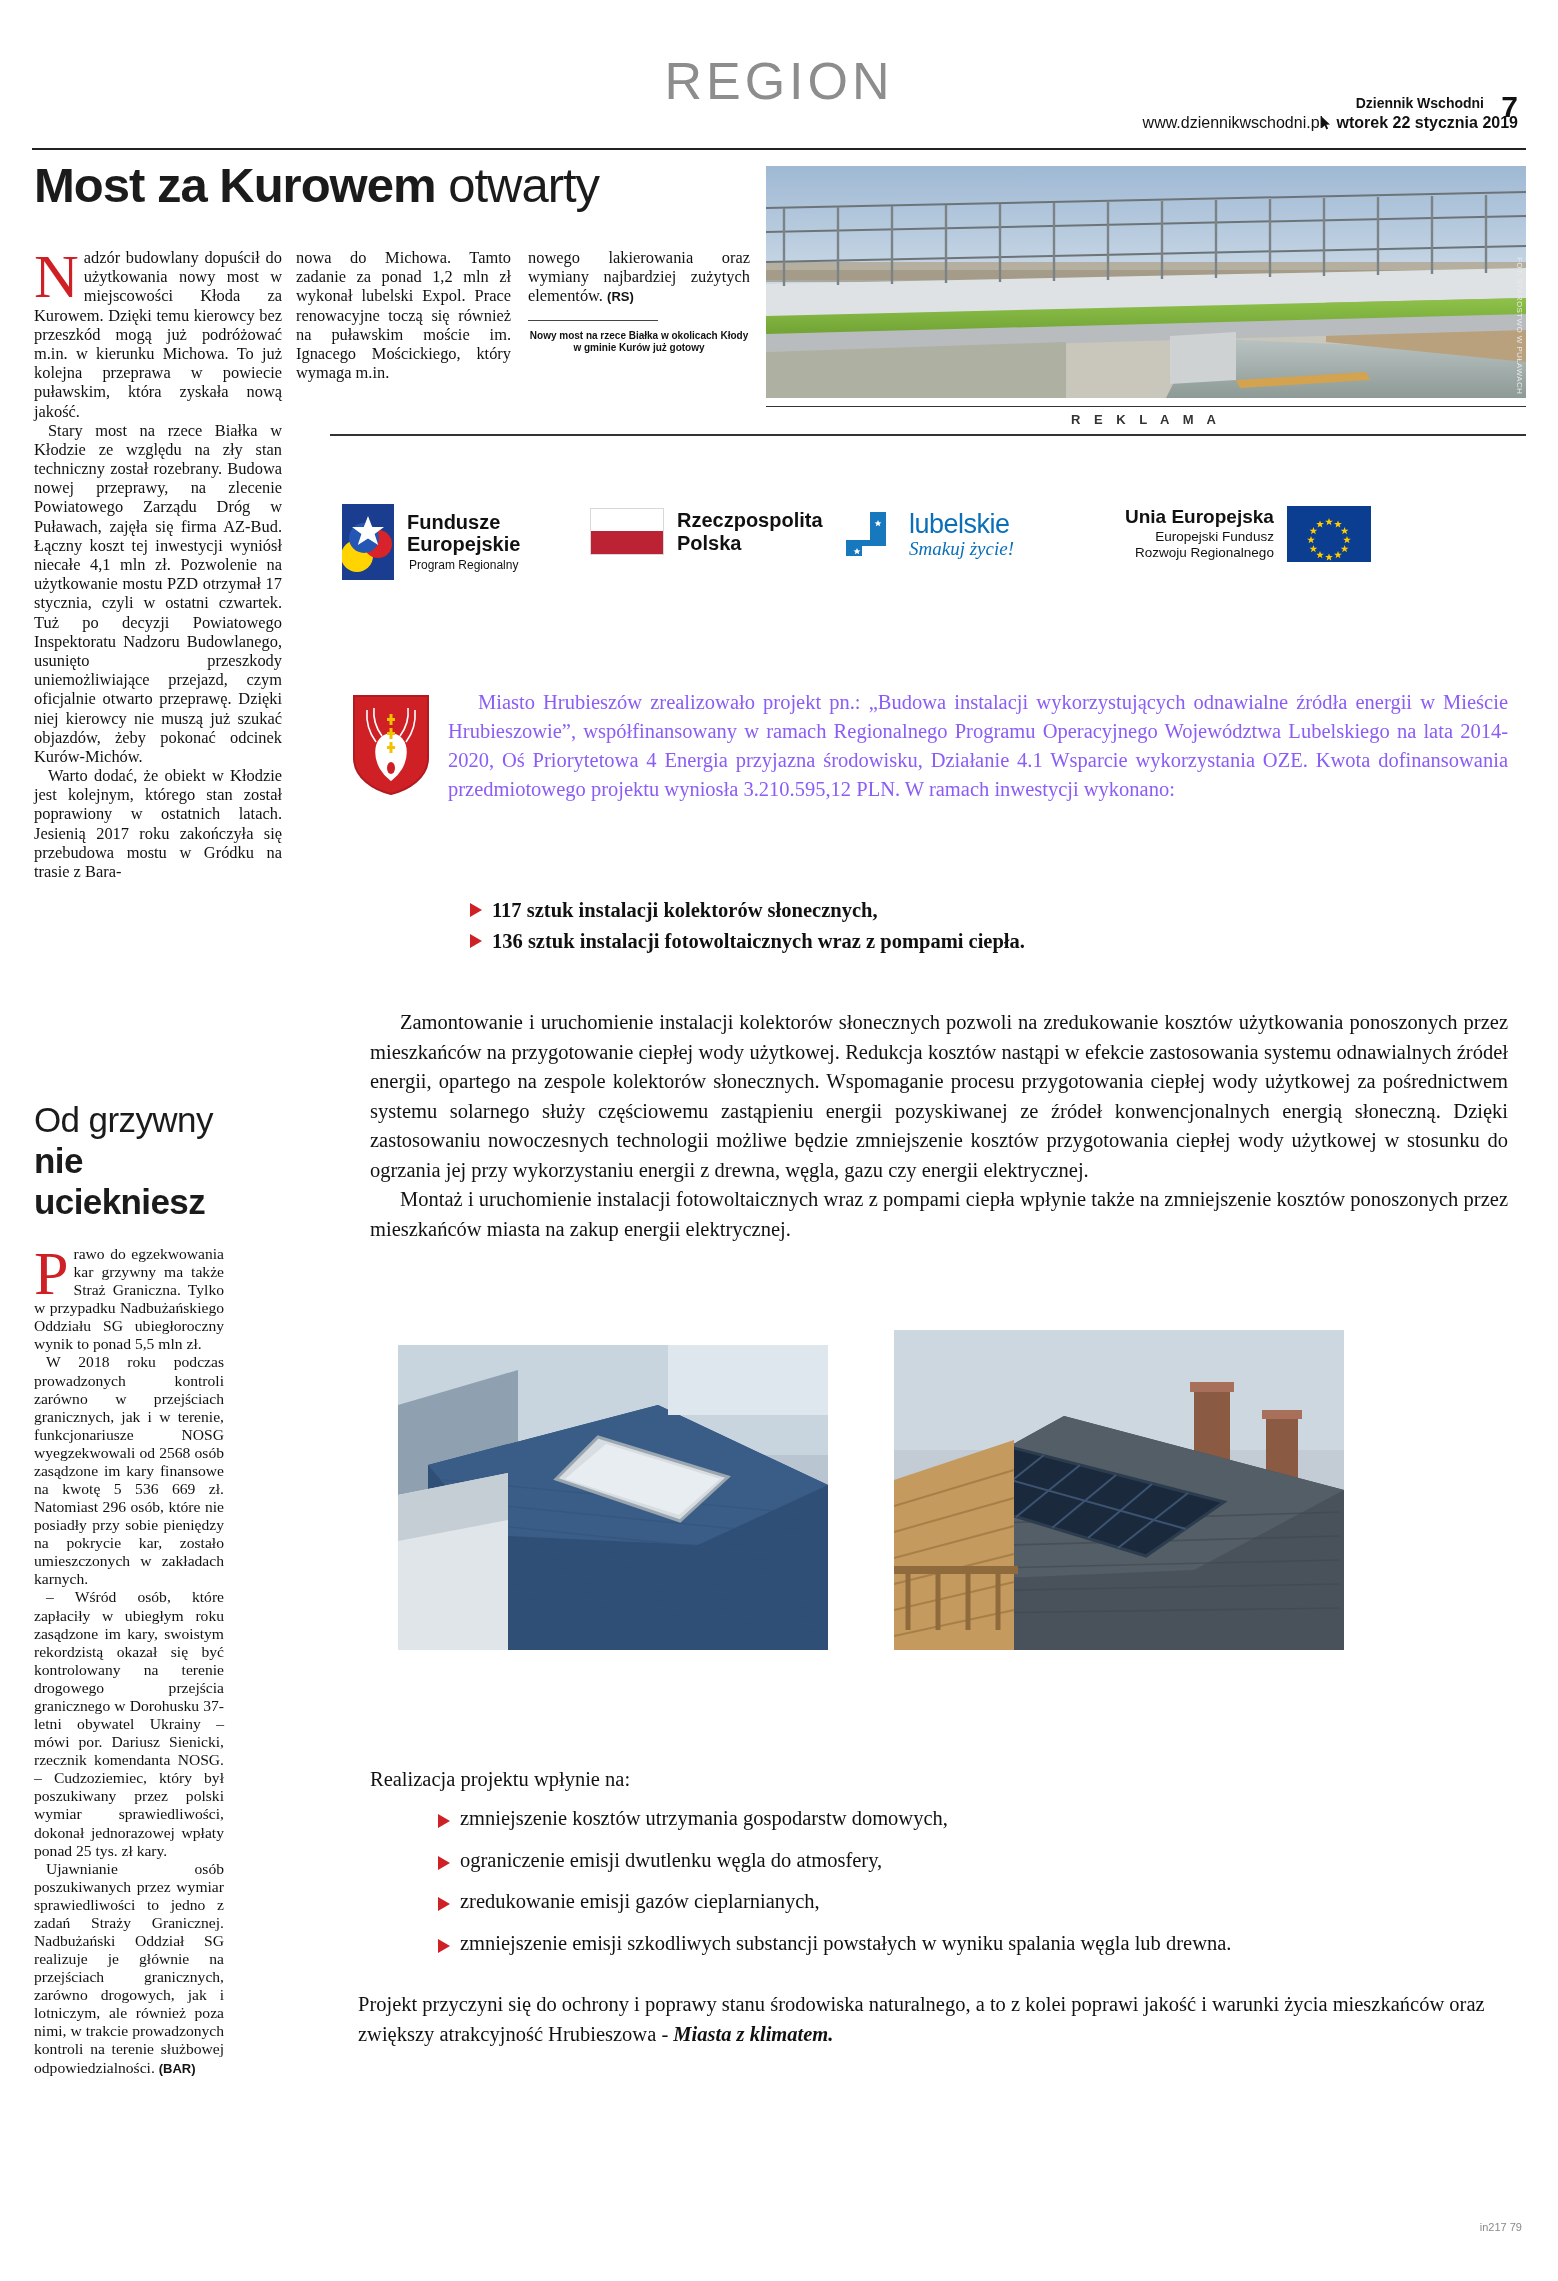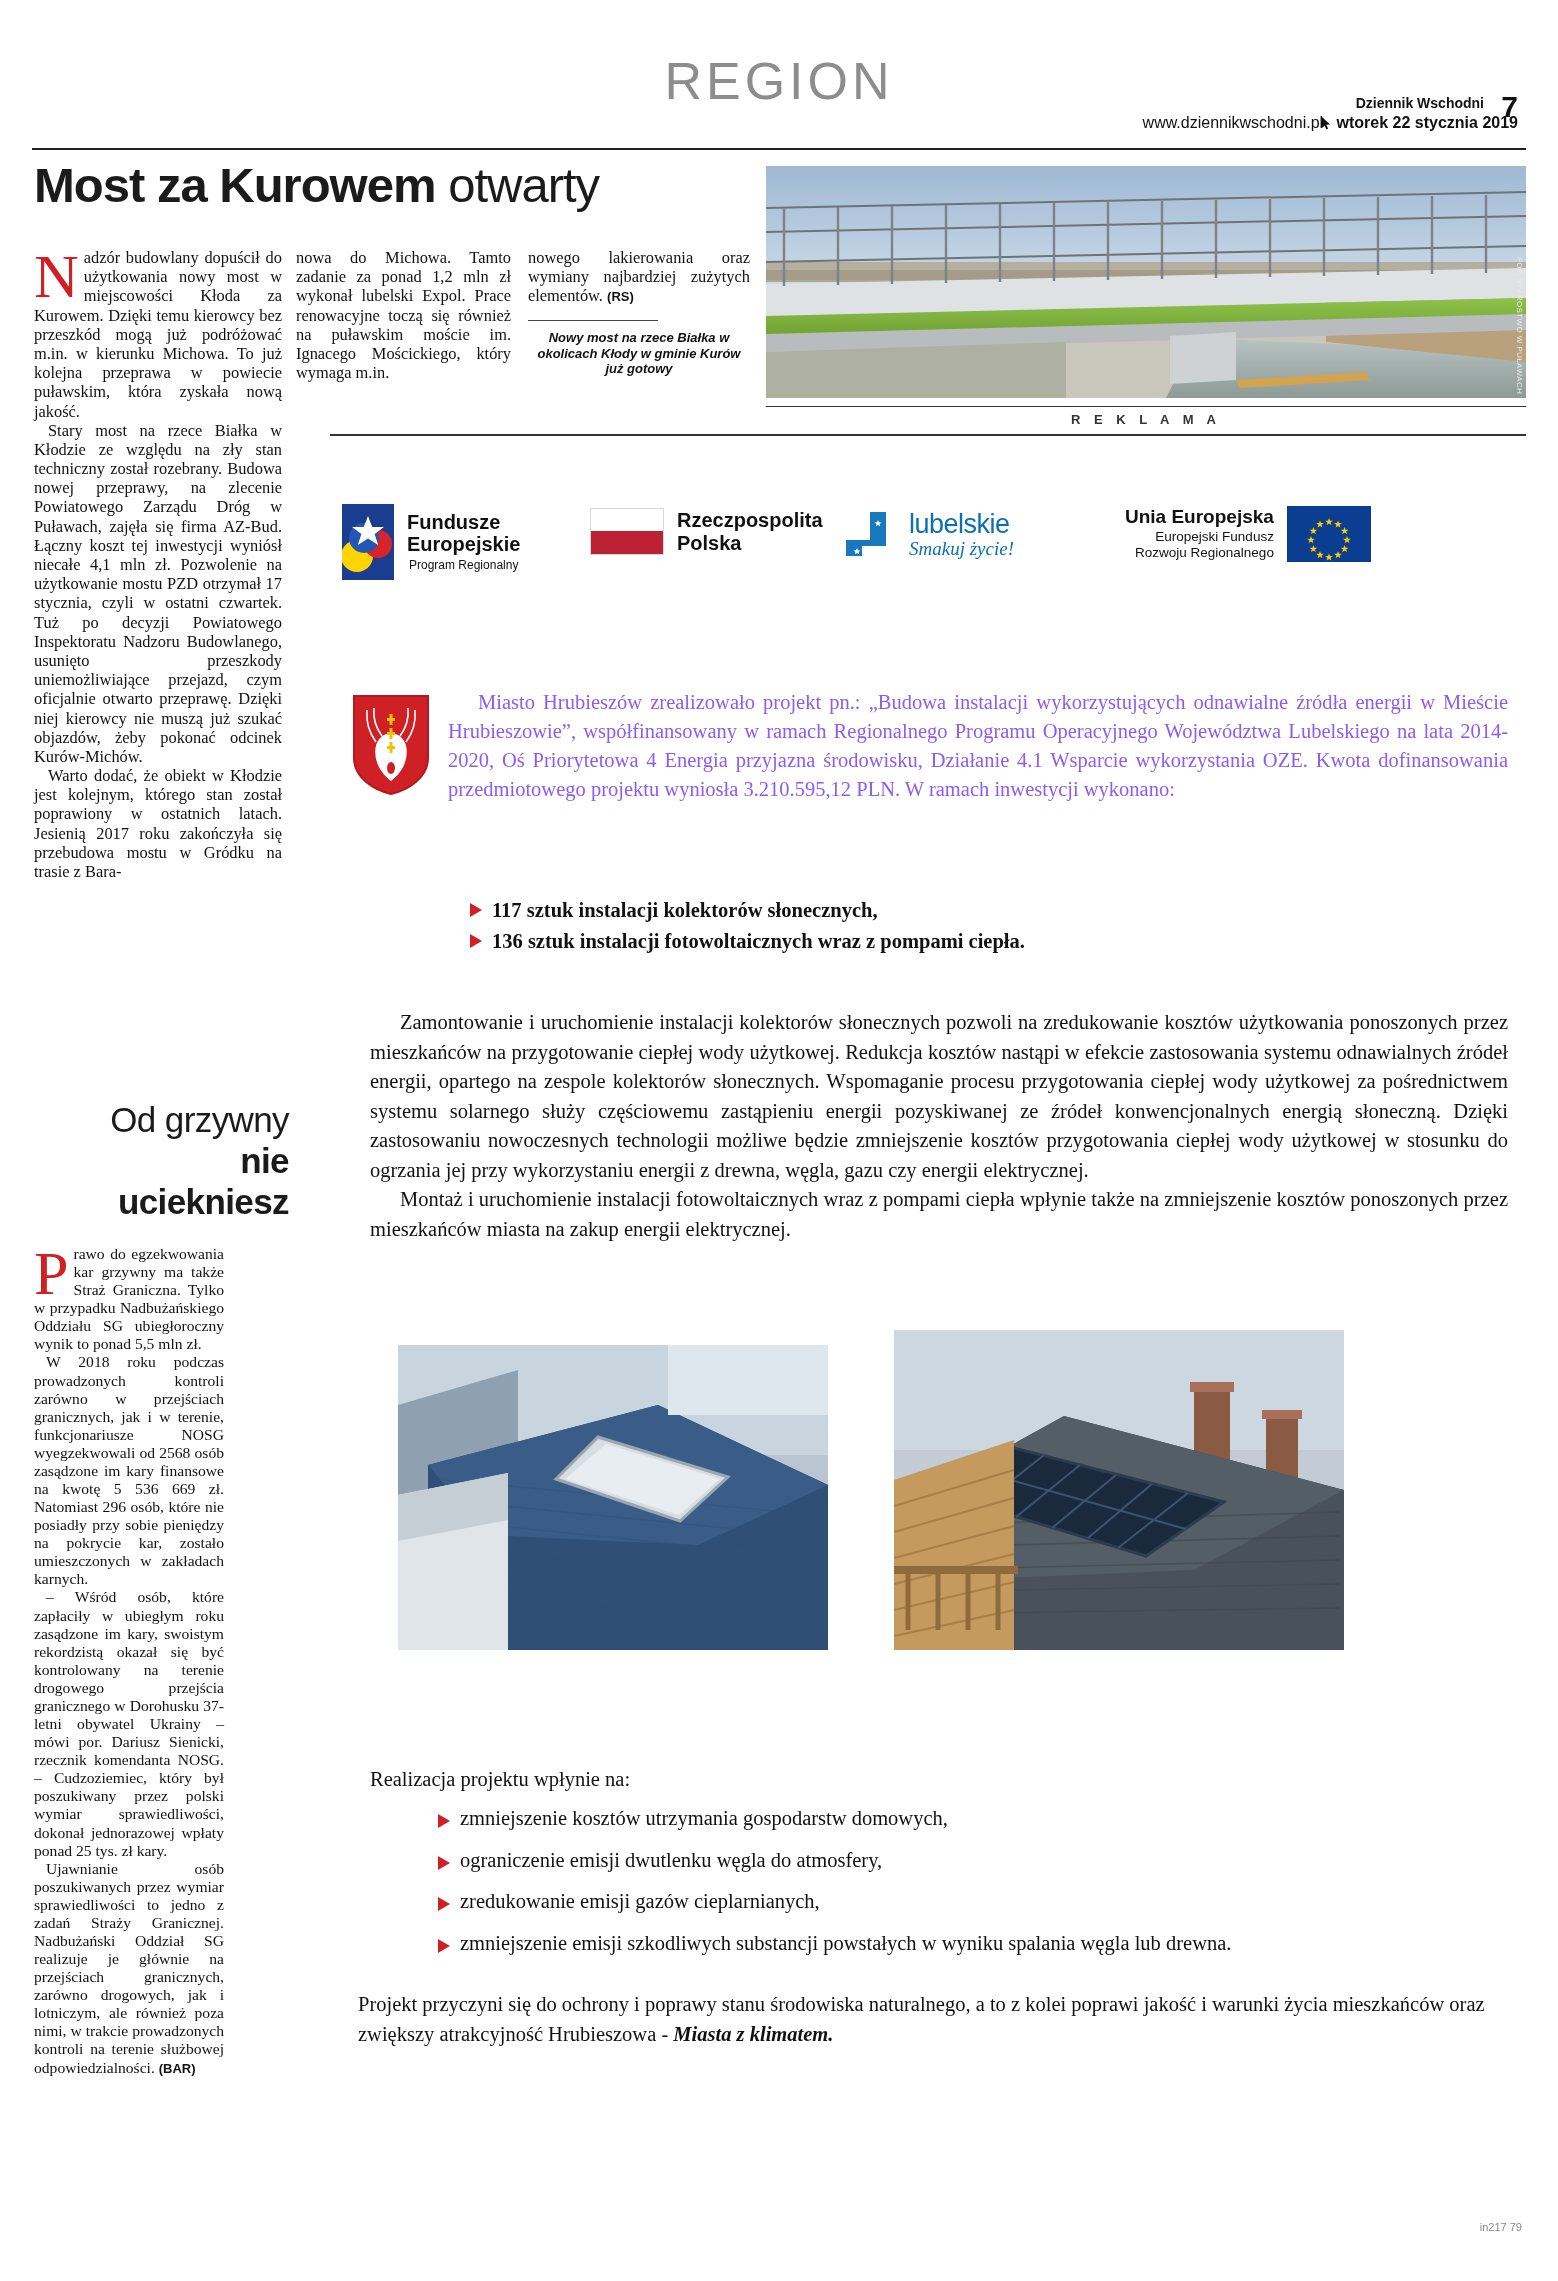--- a/index.html
+++ b/index.html
@@ -95,22 +95,22 @@
   .news-col p.first { text-indent:0; }
   .rs-tag { font-family:"Liberation Sans", sans-serif; font-weight:bold; font-size:13px; }
 
   .cap-rule {
     position:absolute; left:528px; top:320px; width:130px;
     border-top:1px solid #444;
   }
   .photo-caption {
     position:absolute; left:528px; top:330px; width:222px;
     font-family:"Liberation Sans", sans-serif;
-    font-weight:bold; font-style:italic;
-    font-size:13px; line-height:1.2; text-align:center; color:#111;
+    font-weight:bold; 
+    font-size:10px; line-height:1.2; text-align:center; color:#111;
   }
 
   
   .rek-rule-a { position:absolute; left:766px; top:406px; width:760px; border-top:1px solid #333; }
   .rek-label {
     position:absolute; left:766px; top:412px; width:760px;
     text-align:center;
     font-family:"Liberation Sans", sans-serif;
     font-size:13px; letter-spacing:5px; color:#333; font-weight:600;
   }
@@ -178,21 +178,21 @@
     position:absolute; left:370px; top:1008px; width:1138px;
     font-family:"Liberation Serif", serif;
     font-size:20.5px; line-height:1.44; text-align:justify; color:#111;
   }
   .ad-para-block p { margin:0; text-indent:30px; }
 
   
   .head2 {
     position:absolute; left:34px; top:1100px; width:255px;
     font-family:"Liberation Sans", sans-serif;
-    font-size:35px; line-height:1.17; color:#1b1b1b; letter-spacing:-.6px;text-align:right;
+    font-size:35px; line-height:1.17; color:#1b1b1b; letter-spacing:-.6px;
   }
   .head2 .l { font-weight:300; display:block; }
   .head2 .b { font-weight:bold; display:block; }
 
   #ncol4 {
     position:absolute; left:34px; top:1245px; width:190px;
     font-family:"Liberation Serif", serif;
     font-size:15.6px; line-height:1.16; text-align:justify; color:#111;
     hyphens:auto;
   }

